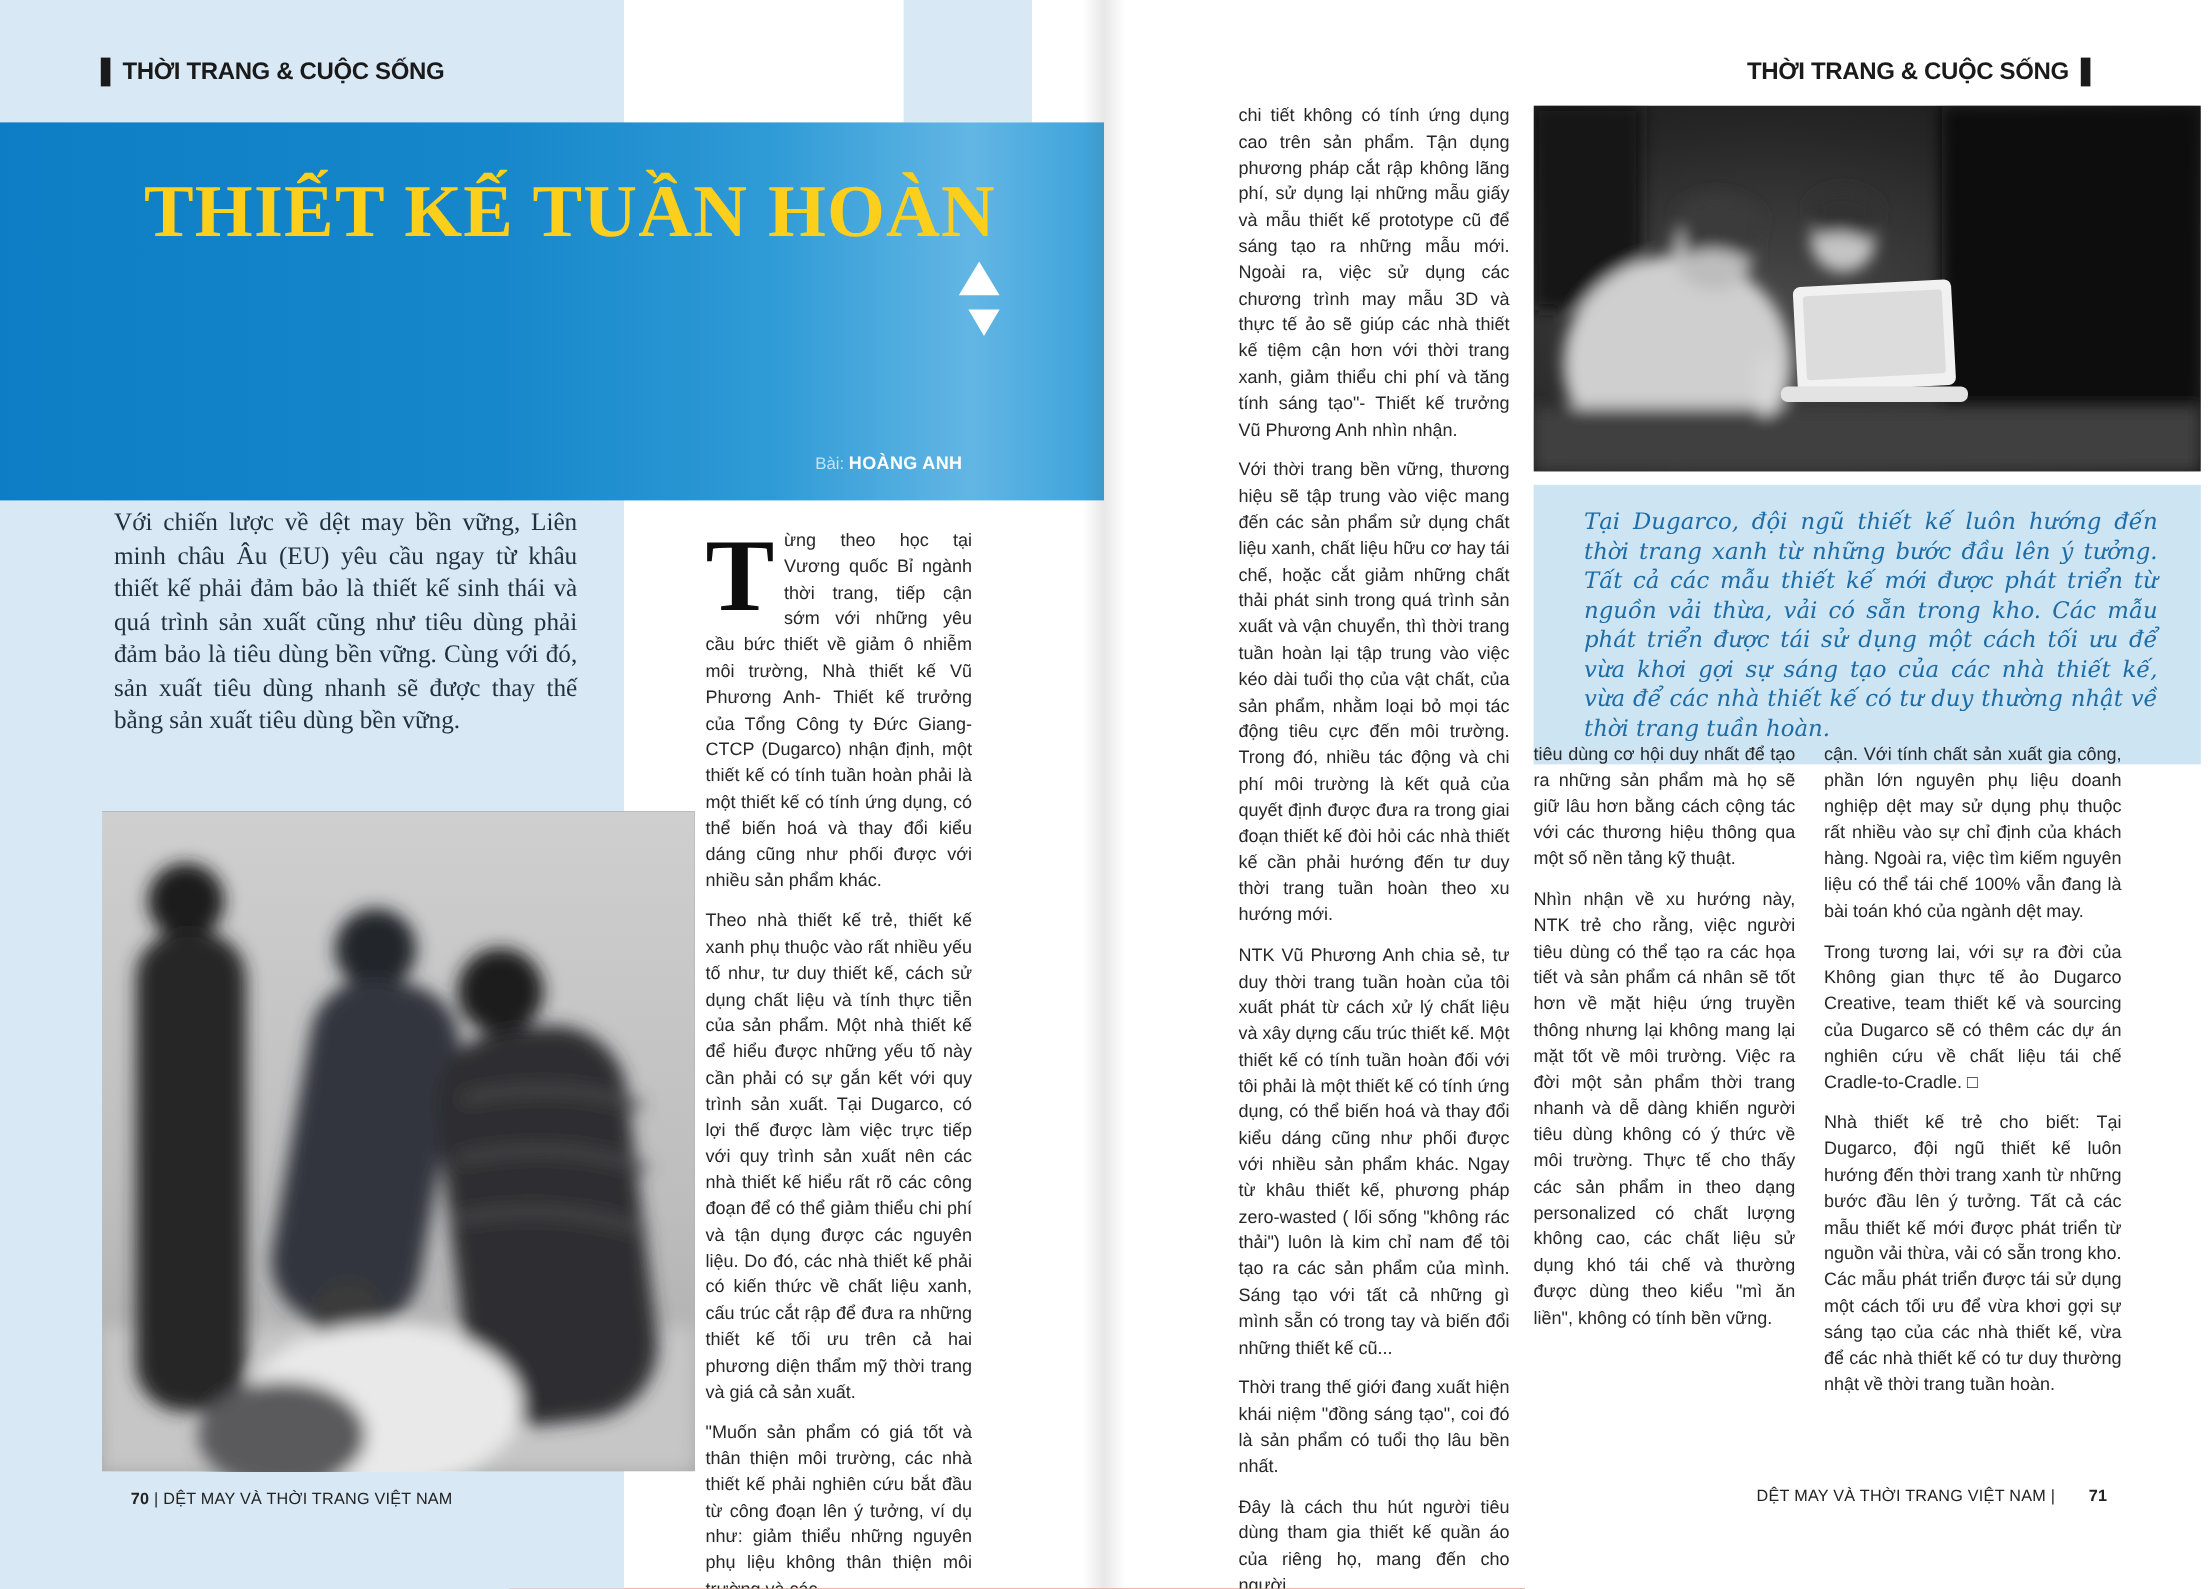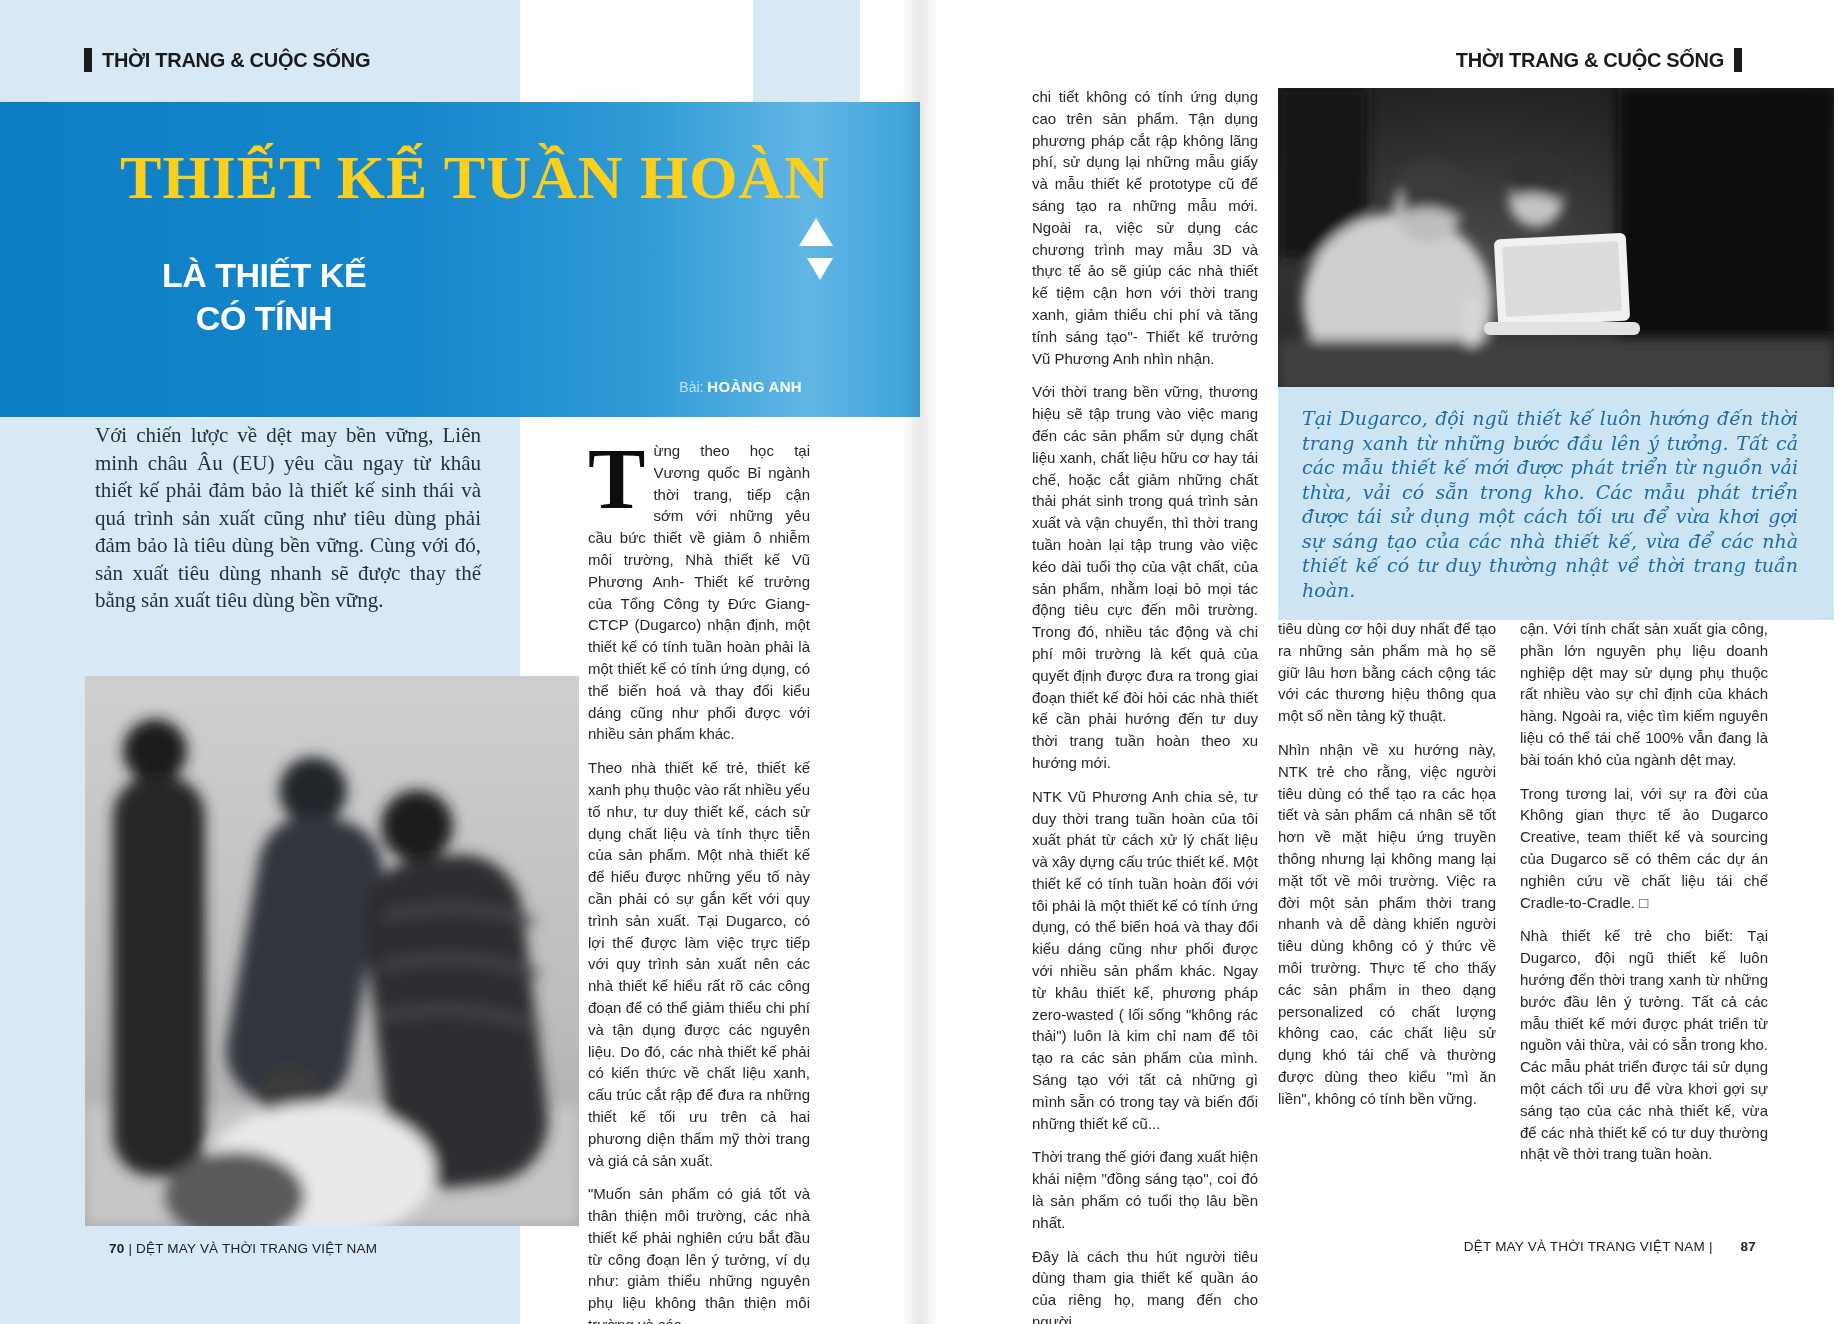--- a/index.html
+++ b/index.html
@@ -89,22 +89,22 @@
 
   .page-footer { position:absolute; font-size:13.5px; color:#222; letter-spacing:0.2px; white-space:nowrap; }
   .lp-footer { left:85px; top:1241px; }
   .rp-footer { right:84px; top:1239px; }
   .page-footer b { font-weight:bold;margin-left:24px; }
 
   
   .rp-kicker { position:absolute; top:48px; right:98px; }
   .rp-col1 { position:absolute; left:112px; top:86px; width:226px; }
   .rp-quote {
-    position:absolute; left:358px; top:387px; width:556px; min-height:192px;
-    background:#cde4f3; padding:19px 36px 18px 24px;
+    position:absolute; left:358px; top:404px; width:556px; min-height:192px;
+    background:#cde4f3; padding:19px 36px 18px 42px;
     font-family:"DejaVu Serif", serif; font-style:italic;
     font-size:19px; line-height:24.5px; color:#1d6ca6; text-align:justify;
   }
   .rp-col2 { position:absolute; left:358px; top:618px; width:218px; }
   .rp-col3 { position:absolute; left:600px; top:618px; width:248px; }
 </style>
 </head>
 <body>
 
 <div class="spread">
@@ -113,24 +113,20 @@
     <div class="lp-panel"></div>
     <div class="lp-corner-patch"></div>
 
     <div class="kicker lp-kicker">
       <span class="kicker-bar"></span>
       <span class="kicker-text">THỜI TRANG &amp; CUỘC SỐNG</span>
     </div>
 
     <div class="lp-banner">
       <div class="banner-title">THIẾT KẾ TUẦN HOÀN</div>
-      <div class="banner-sub">
-        <div>LÀ THIẾT KẾ</div>
-        <div>CÓ TÍNH</div>
-      </div>
       <div class="arrow-up"></div>
       <div class="arrow-down"></div>
       <div class="banner-byline">
         <span>Bài:</span>
         <b>HOÀNG ANH</b>
       </div>
     </div>
 
     <div class="lp-intro">Với chiến lược về dệt may bền vững, Liên minh châu Âu (EU) yêu cầu ngay từ khâu thiết kế phải đảm bảo là thiết kế sinh thái và quá trình sản xuất cũng như tiêu dùng phải đảm bảo là tiêu dùng bền vững. Cùng với đó, sản xuất tiêu dùng nhanh sẽ được thay thế bằng sản xuất tiêu dùng bền vững.</div>
 
@@ -236,18 +232,18 @@
 
     <div class="rp-col3 bodycol">
       <p>cận. Với tính chất sản xuất gia công, phần lớn nguyên phụ liệu doanh nghiệp dệt may sử dụng phụ thuộc rất nhiều vào sự chỉ định của khách hàng. Ngoài ra, việc tìm kiếm nguyên liệu có thể tái chế 100% vẫn đang là bài toán khó của ngành dệt may.</p>
       <p>Trong tương lai, với sự ra đời của Không gian thực tế ảo Dugarco Creative, team thiết kế và sourcing của Dugarco sẽ có thêm các dự án nghiên cứu về chất liệu tái chế Cradle-to-Cradle. □</p>
       <p>Nhà thiết kế trẻ cho biết: Tại Dugarco, đội ngũ thiết kế luôn hướng đến thời trang xanh từ những bước đầu lên ý tưởng. Tất cả các mẫu thiết kế mới được phát triển từ nguồn vải thừa, vải có sẵn trong kho. Các mẫu phát triển được tái sử dụng một cách tối ưu để vừa khơi gợi sự sáng tạo của các nhà thiết kế, vừa để các nhà thiết kế có tư duy thường nhật về thời trang tuần hoàn.</p>
     </div>
 
     <div class="page-footer rp-footer">
       <span>DỆT MAY VÀ THỜI TRANG VIỆT NAM</span>
       <span>|</span>
-      <b>87</b>
+      <b>71</b>
     </div>
   </div>
 
   <div class="seam"></div>
 </div>
 
 </body></html>

